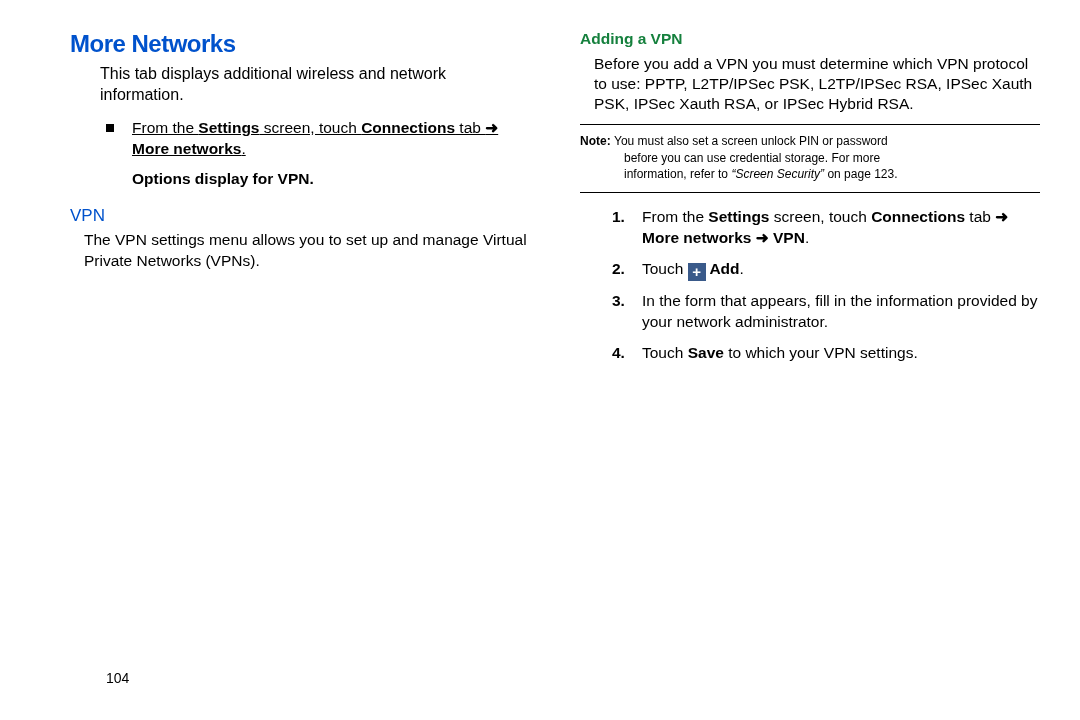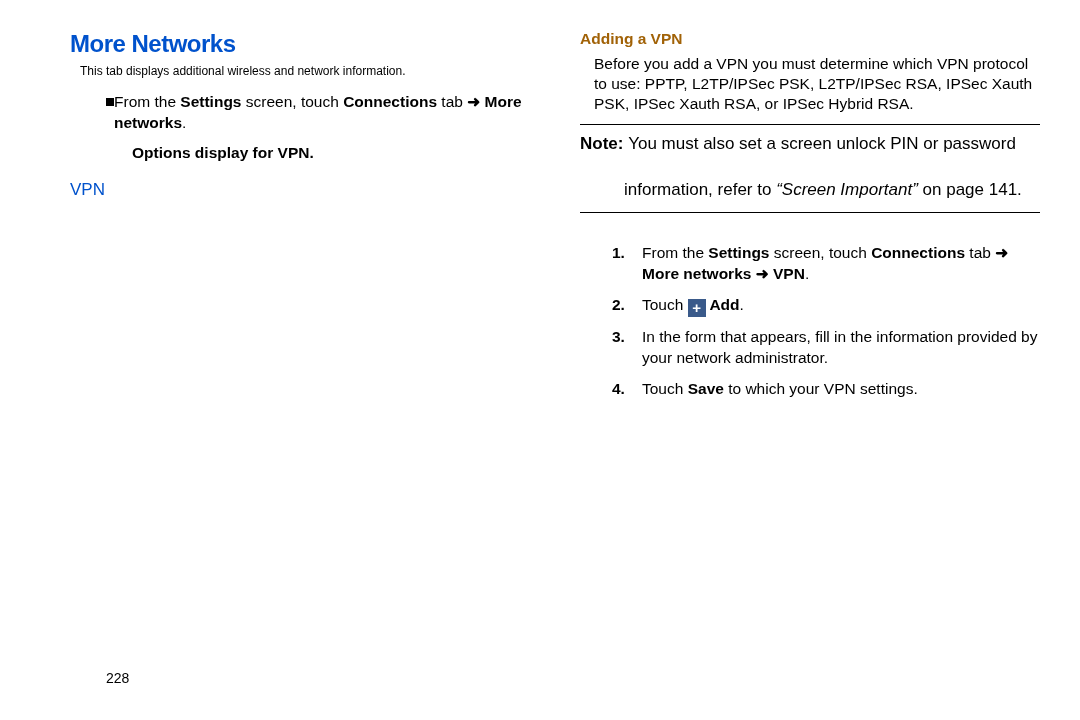--- a/index.html
+++ b/index.html
@@ -22,31 +22,33 @@
   }
   .h1 {
     font-family: "Arial Black", Arial, sans-serif;
     font-weight: 900;
     font-size: 24px;
     color: #0052cc;
     margin: 0 0 6px 0;
     letter-spacing: -0.5px;
   }
   .intro {
-    font-size: 12px;
+    font-size: 16px;
     line-height: 1.3;
-    margin: 0 0 12px 10px;
+    margin: 0 0 12px 30px;
   }
   .bullet-block {
     margin-left: 36px;
     font-size: 15.5px;
     line-height: 1.35;
   }
   .bullet-row {
     display: flex;
+    gap: 18px;
+    text-decoration: underline;
   }
   .square-bullet {
     width: 8px;
     height: 8px;
     background: #000;
     margin-top: 6px;
     flex-shrink: 0;
   }
   .bullet-text { flex: 1; }
   .sub-line {
@@ -54,36 +56,36 @@
     margin-left: 26px;
     font-weight: bold;
   }
   .h2 {
     color: #0052cc;
     font-size: 17px;
     font-weight: normal;
     margin: 16px 0 4px 0;
   }
   .h3 {
-    color: #a16207;
+    color: #15803d;
     font-size: 15.5px;
     font-weight: bold;
     margin: 0 0 6px 0;
   }
   .body-text {
     font-size: 15.5px;
     line-height: 1.3;
     margin: 0 0 10px 14px;
   }
   .note-box {
     border-top: 1.5px solid #000;
     border-bottom: 1.5px solid #000;
     padding: 8px 0 10px 0;
-    margin: 8px 0 30px 0;
-    font-size: 17px;
+    margin: 8px 0 14px 0;
+    font-size: 12px;
     line-height: 1.35;
   }
   .note-box .note-body {
     padding-left: 84px;
     text-indent: -84px;
   }
   .note-box.note2 .note-body {
     padding-left: 44px;
     text-indent: -44px;
   }
@@ -141,32 +143,33 @@
         <div class="square-bullet"></div>
         <div class="bullet-text">
           <span>From the </span><span class="bold">Settings</span><span> screen, touch </span><span class="bold">Connections</span><span> tab </span><span class="arrow">➜</span>
           <span class="bold">More networks</span><span>.</span>
         </div>
       </div>
       <div class="sub-line">Options display for VPN.</div>
     </div>
 
     <div class="h2">VPN</div>
+    <p class="body-text">The VPN settings menu allows you to set up and manage Virtual Private Networks (VPNs).</p>
 
   </div>
 
   <div class="col">
     <div class="h3">Adding a VPN</div>
     <p class="body-text">Before you add a VPN you must determine which VPN protocol to use: PPTP, L2TP/IPSec PSK, L2TP/IPSec RSA, IPSec Xauth PSK, IPSec Xauth RSA, or IPSec Hybrid RSA.</p>
 
     <div class="note-box note2">
       <div class="note-body">
         <span class="bold">Note: </span><span>You must also set a screen unlock PIN or password</span><br>
-        <br>
-        <span>information, refer to </span><span class="italic">“Screen Important”</span><span> on page 141.</span>
+        <span>before you can use credential storage. For more</span><br>
+        <span>information, refer to </span><span class="italic">“Screen Security”</span><span> on page 123.</span>
       </div>
     </div>
 
     <ol class="ol">
       <li>
         <span class="num">1.</span>
         <span class="li-body">
           <span>From the </span><span class="bold">Settings</span><span> screen, touch </span><span class="bold">Connections</span><span> tab </span><span class="arrow">➜</span>
           <span class="bold">More networks </span><span class="arrow bold">➜</span><span class="bold"> VPN</span><span>.</span>
         </span>
@@ -184,13 +187,13 @@
       <li>
         <span class="num">4.</span>
         <span class="li-body">
           <span>Touch </span><span class="bold">Save</span><span> to which your VPN settings.</span>
         </span>
       </li>
     </ol>
   </div>
 </div>
 
-<div class="page-number">228</div>
+<div class="page-number">104</div>
 
 </body></html>

